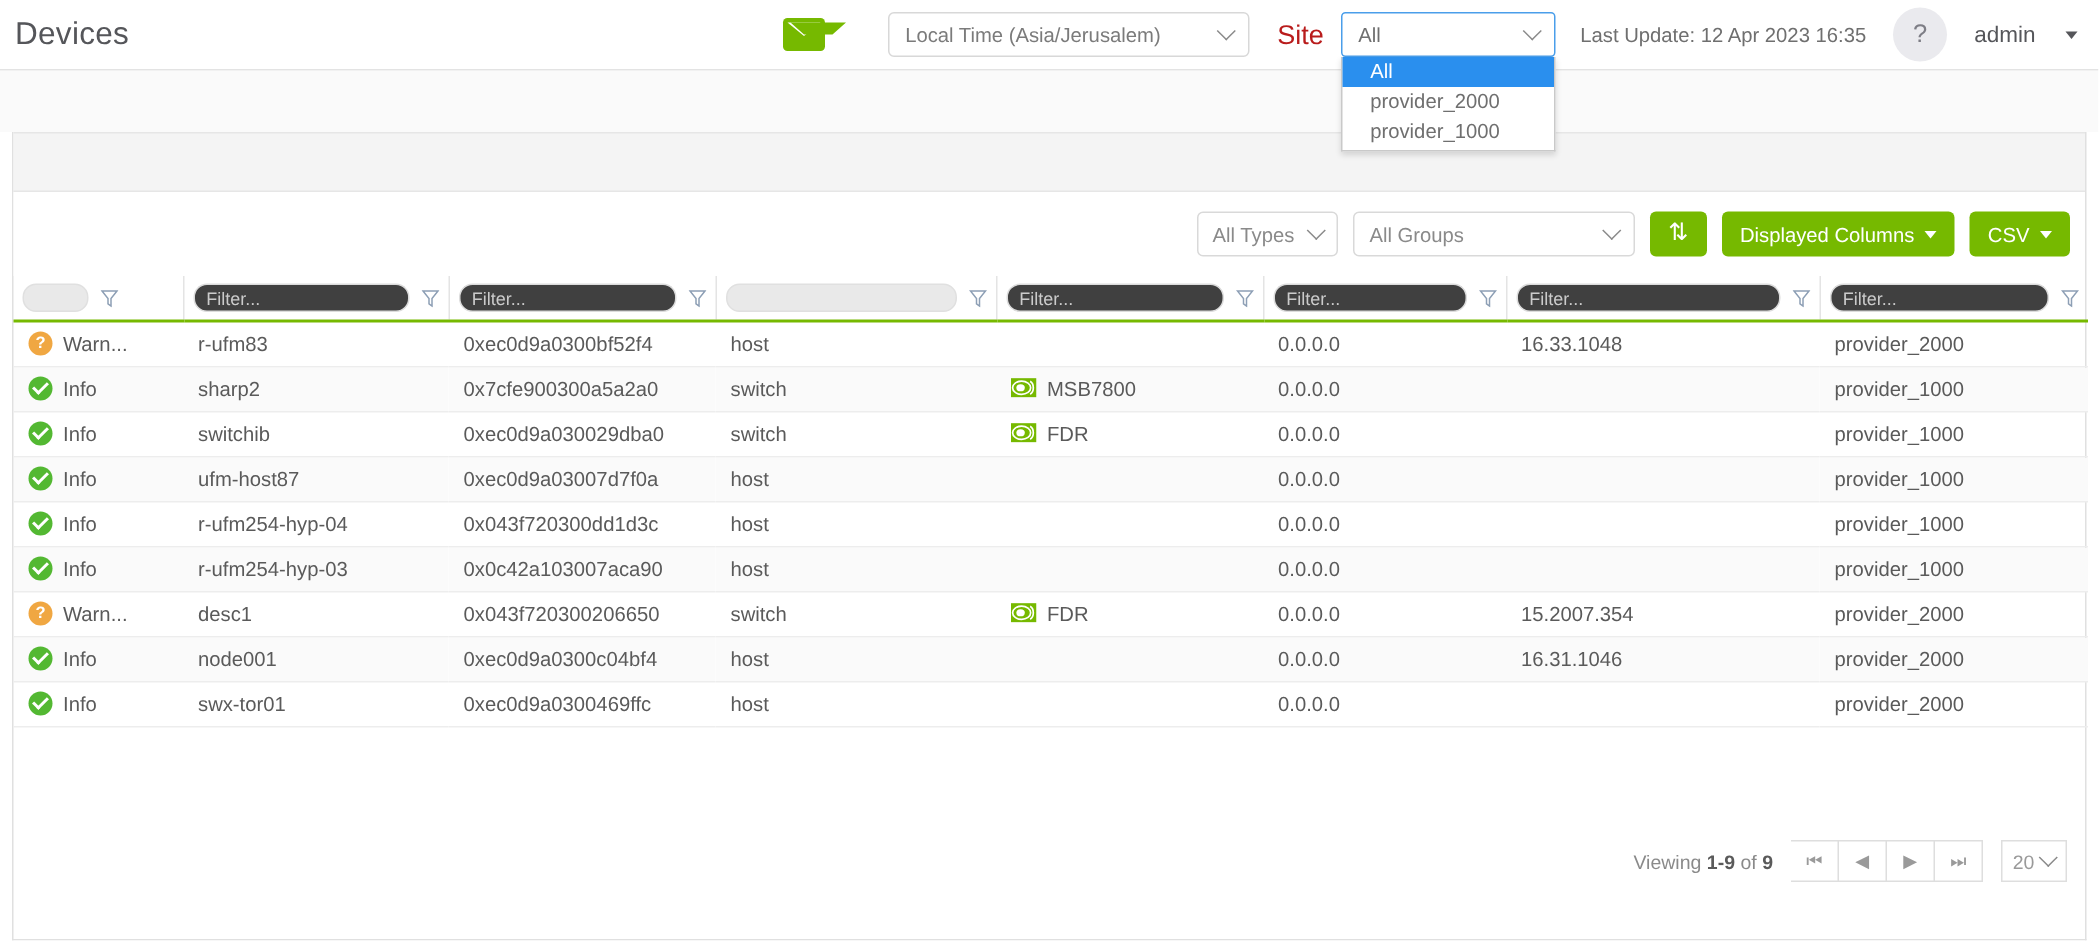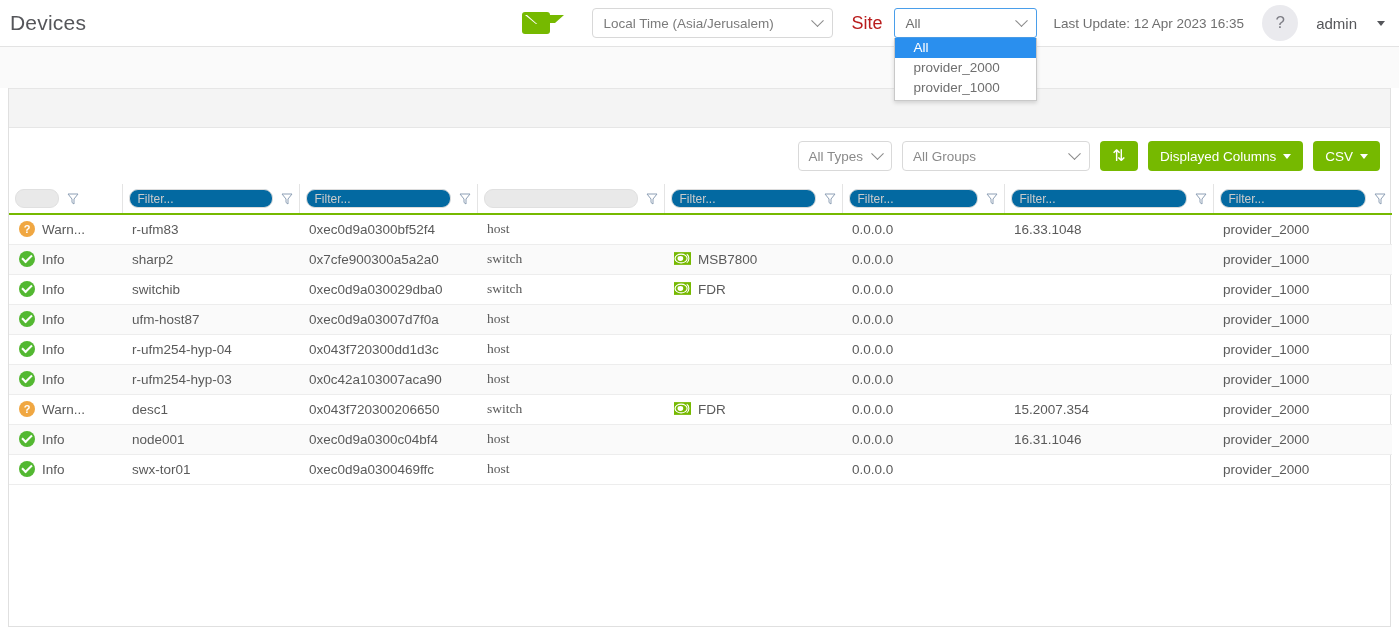--- a/index.html
+++ b/index.html
@@ -261,21 +261,21 @@
     padding: 0 6px;
     vertical-align: middle;
   }
   tr.filters td:first-child { border-left: none; }
   .filter-cell { display: flex; align-items: center; gap: 8px; }
   .finput {
     flex: 1 1 auto;
     height: 19px;
     border: 1px solid #dcdcdc;
     border-radius: 9px;
-    background: #0369a1;
+    background: #404040;
     font-size: 12px;
     color: #c6c6c6;
     padding: 0 8px;
     font-family: "Liberation Sans", sans-serif;
     min-width: 0;
   }
   .finput::placeholder { color: #cbcbcb; }
   .finput.grey { background: #e9e9e9; border-color: #e0e0e0; }
   .finput.sev { flex: 0 0 44px; max-width: 44px; }
   .funnel {
@@ -292,21 +292,21 @@
     border-bottom: 1px solid #ededed;
     color: #5a5a5a;
     white-space: nowrap;
     overflow: hidden;
     text-overflow: ellipsis;
   }
   tr.row.alt td.cell { background: #fafafa; }
   td.c-sev { padding-left: 22px; }
   td.c-name { padding-left: 12px; }
   td.c-guid { padding-left: 10px; }
-  td.c-type { padding-left: 10px; font-family: Liberation Serif, serif; }
+  td.c-type { padding-left: 10px; }
   td.c-model { padding-left: 12px; }
   td.c-ip { padding-left: 10px; }
   td.c-fw { padding-left: 10px; }
   td.c-site { padding-left: 12px; color: #76b900; }
 
   .sev-wrap { display: flex; align-items: center; gap: 7px; }
   .sev-ico {
     width: 16px; height: 16px;
     border-radius: 50%;
     display: flex; align-items: center; justify-content: center;
@@ -685,13 +685,37 @@
           <td class="cell c-guid">0xec0d9a0300469ffc</td>
           <td class="cell c-type">host</td>
           <td class="cell c-model"></td>
           <td class="cell c-ip">0.0.0.0</td>
           <td class="cell c-fw"></td>
           <td class="cell c-site">provider_2000</td>
         </tr>
       </tbody>
   </table>
 
+  <div class="pager">
+    <div class="viewing">
+      <span>Viewing</span>
+      <b>1-9</b>
+      <span>of</span>
+      <b>9</b>
+    </div>
+    <div class="pg-btn">
+        <span>⏮</span>
+      </div>
+    <div class="pg-btn">
+        <span>◀</span>
+      </div>
+    <div class="pg-btn">
+        <span>▶</span>
+      </div>
+    <div class="pg-btn">
+        <span>⏭</span>
+      </div>
+    <div class="pg-size">
+      <span>20</span>
+      <span class="caret caret-thin"></span>
+    </div>
+  </div>
 </div>
 
 </body></html>

